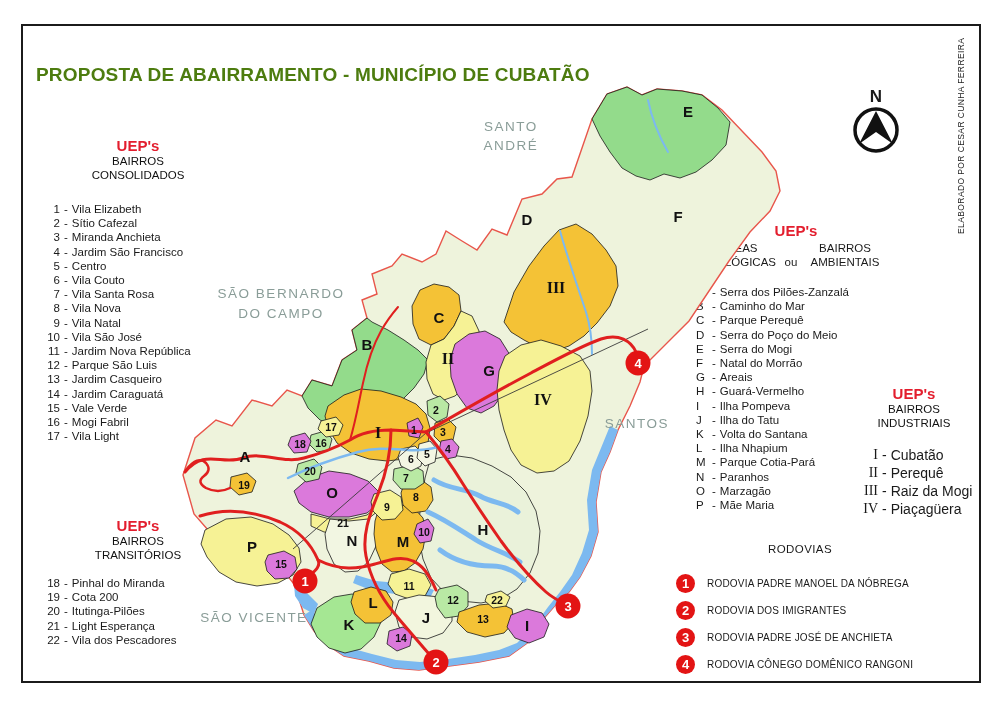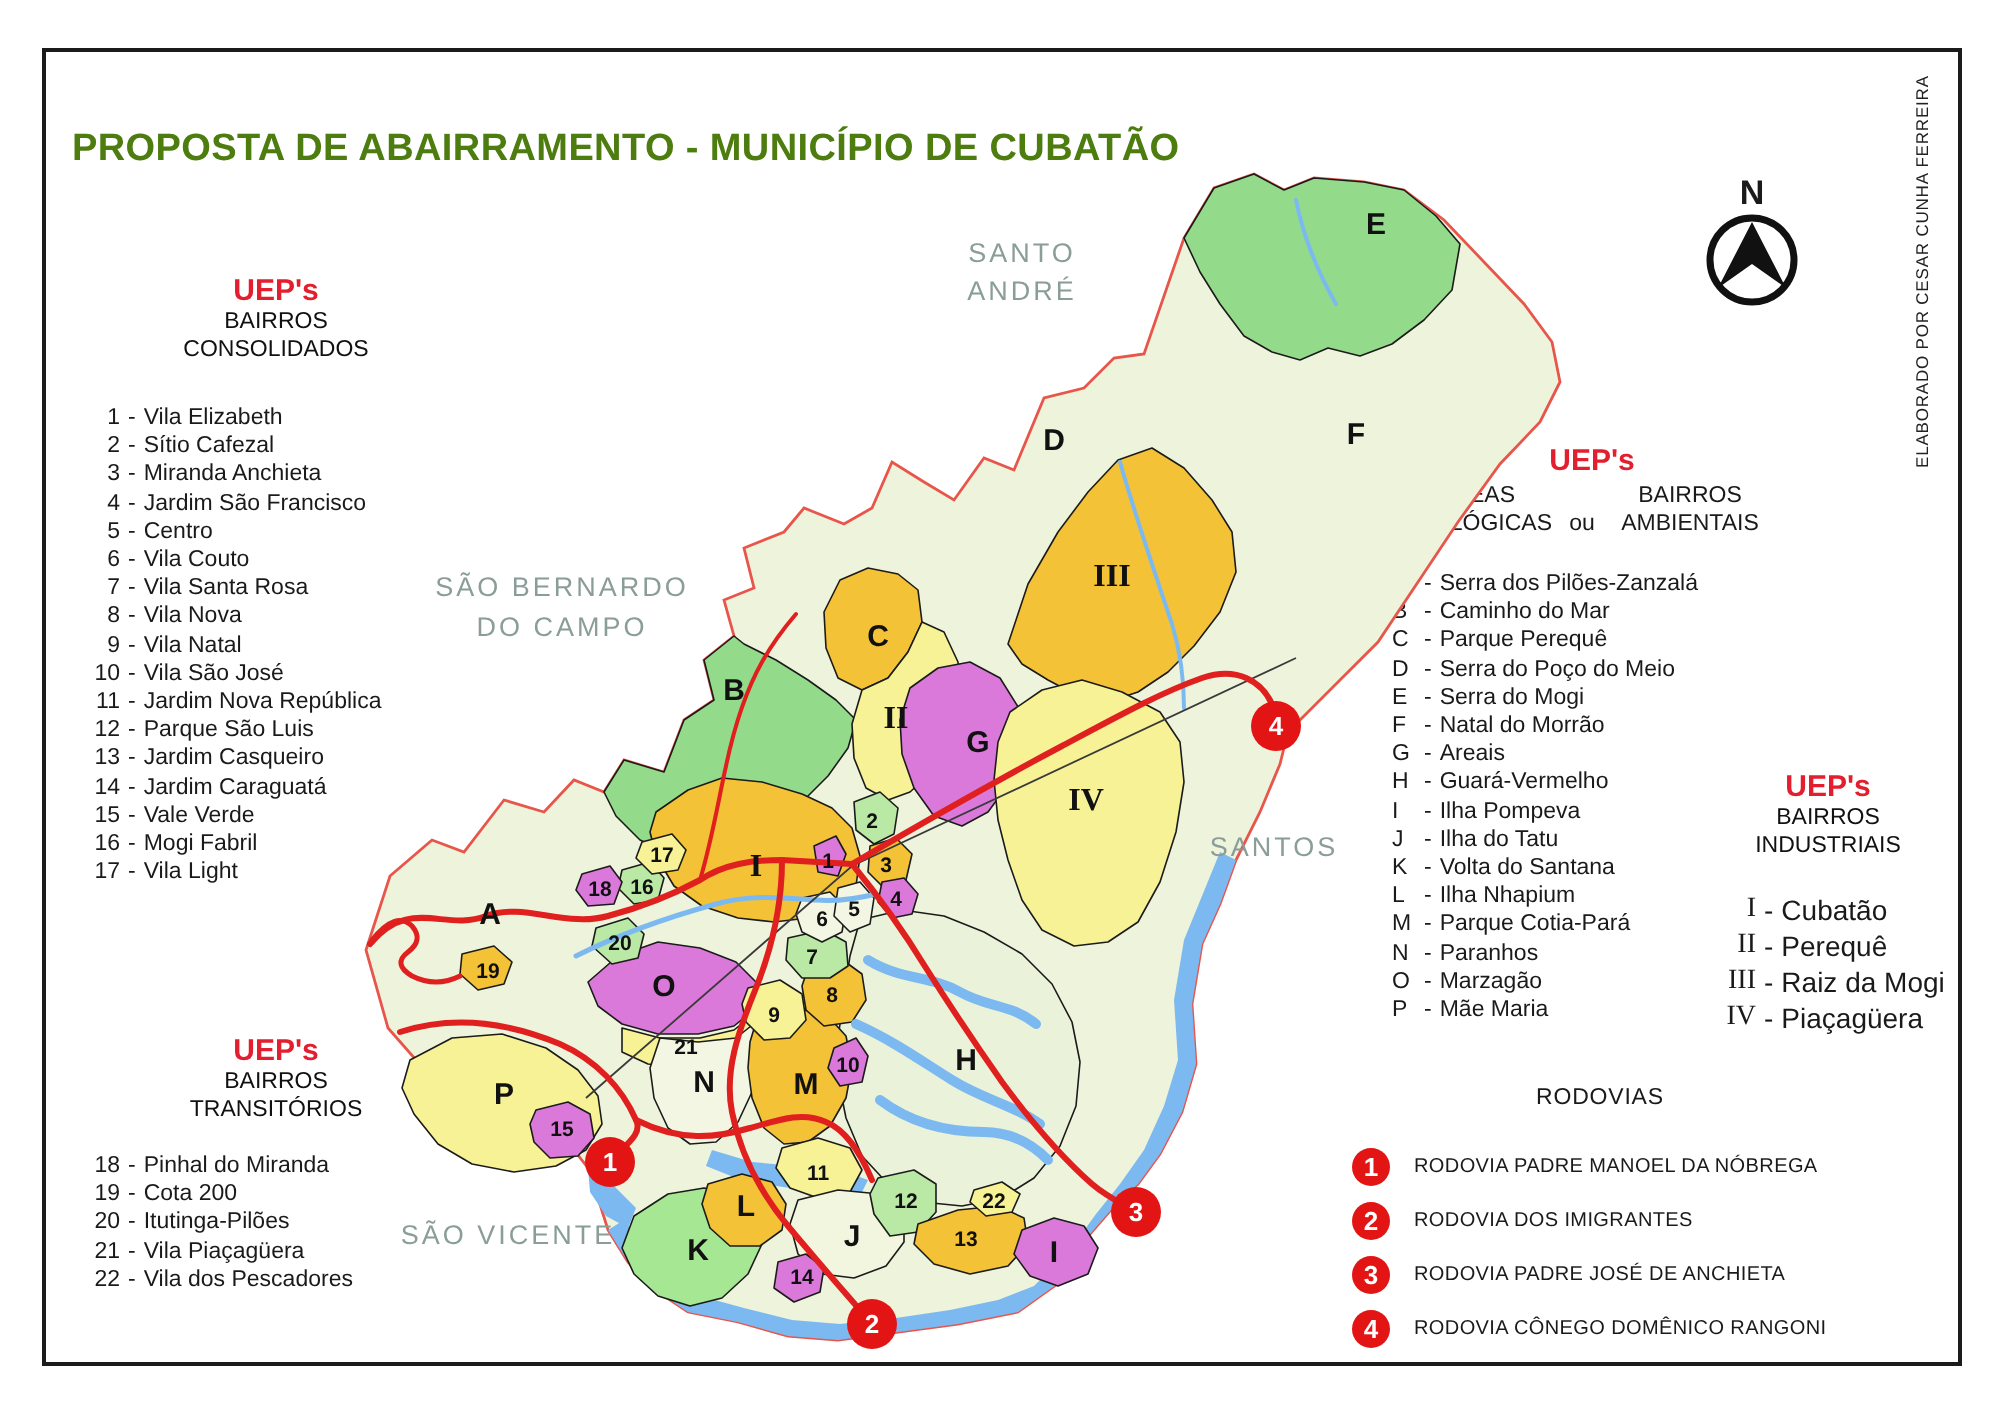--- a/index.html
+++ b/index.html
@@ -183,21 +183,21 @@
           <span class="nm">Cota 200</span>
         </div>
         <div class="lg-item">
           <span class="num">20</span>
           <span class="sep">-</span>
           <span class="nm">Itutinga-Pilões</span>
         </div>
         <div class="lg-item">
           <span class="num">21</span>
           <span class="sep">-</span>
-          <span class="nm">Vila Piaçagüera</span>
+          <span class="nm">Light Esperança</span>
         </div>
         <div class="lg-item">
           <span class="num">22</span>
           <span class="sep">-</span>
           <span class="nm">Vila dos Pescadores</span>
         </div>
       </div>
   </div>
 
   <div class="lg amb" style="left:696px;top:222px;width:200px;">

